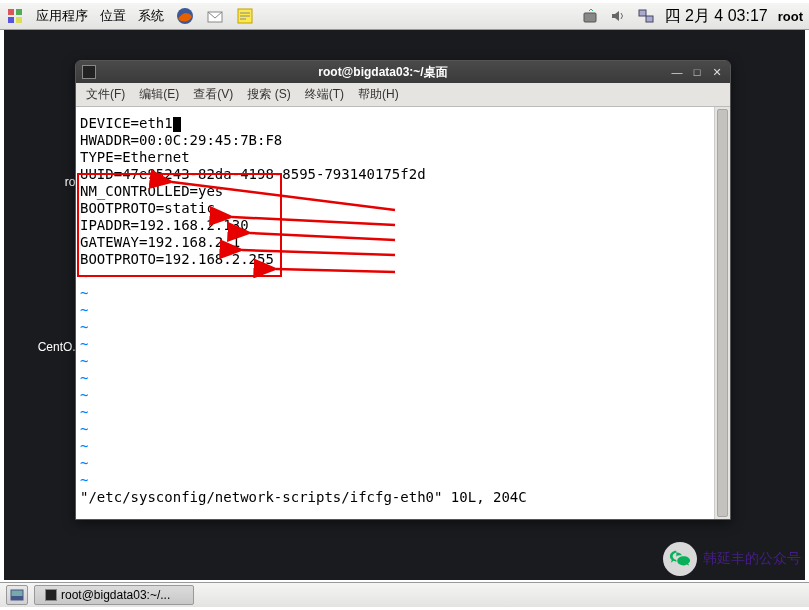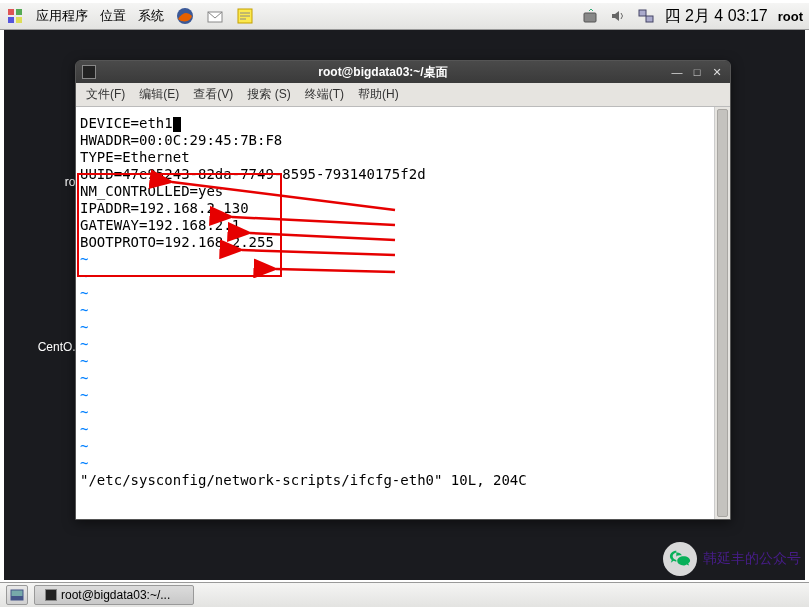--- a/index.html
+++ b/index.html
@@ -277,22 +277,23 @@
     <span>查看(V)</span>
     <span>搜索 (S)</span>
     <span>终端(T)</span>
     <span>帮助(H)</span>
   </div>
   <div class="terminal-area">
     <div class="terminal-content">
       <div class="line"><span>DEVICE=eth1</span><span class="cursor"></span></div>
       <div class="line">HWADDR=00:0C:29:45:7B:F8</div>
       <div class="line">TYPE=Ethernet</div>
-      <div class="line">UUID=47e95243-82da-7749-8595-793140175f2d</div>
+      <div class="line">UUID=47e95243-82da-4198-8595-793140175f2d</div>
       <div class="line">NM_CONTROLLED=yes</div>
+      <div class="line">BOOTPROTO=static</div>
       <div class="line">IPADDR=192.168.2.130</div>
       <div class="line">GATEWAY=192.168.2.1</div>
       <div class="line">BOOTPROTO=192.168.2.255</div>
       <div class="line tilde">~</div>
       <div class="line tilde">~</div>
       <div class="line tilde">~</div>
       <div class="line tilde">~</div>
       <div class="line tilde">~</div>
       <div class="line tilde">~</div>
       <div class="line tilde">~</div>

